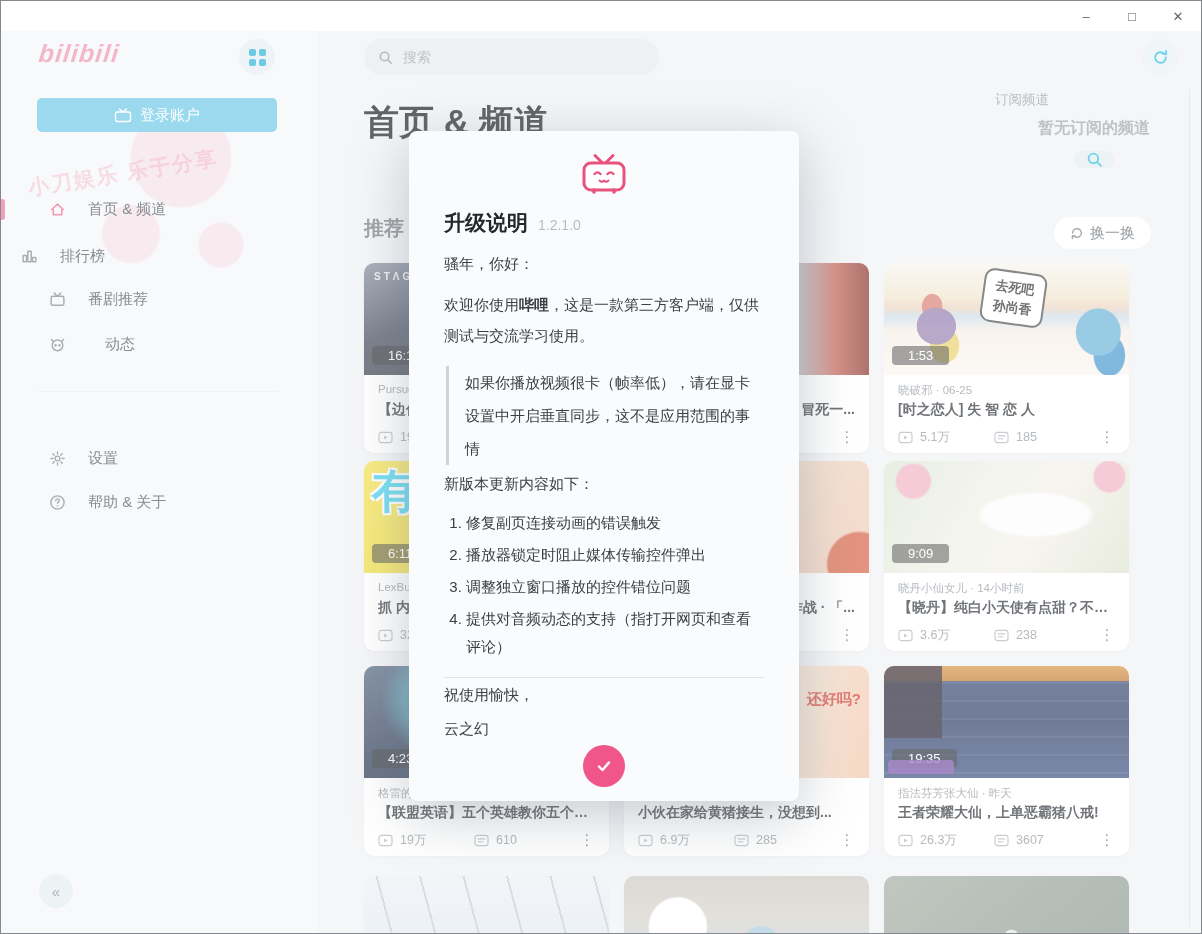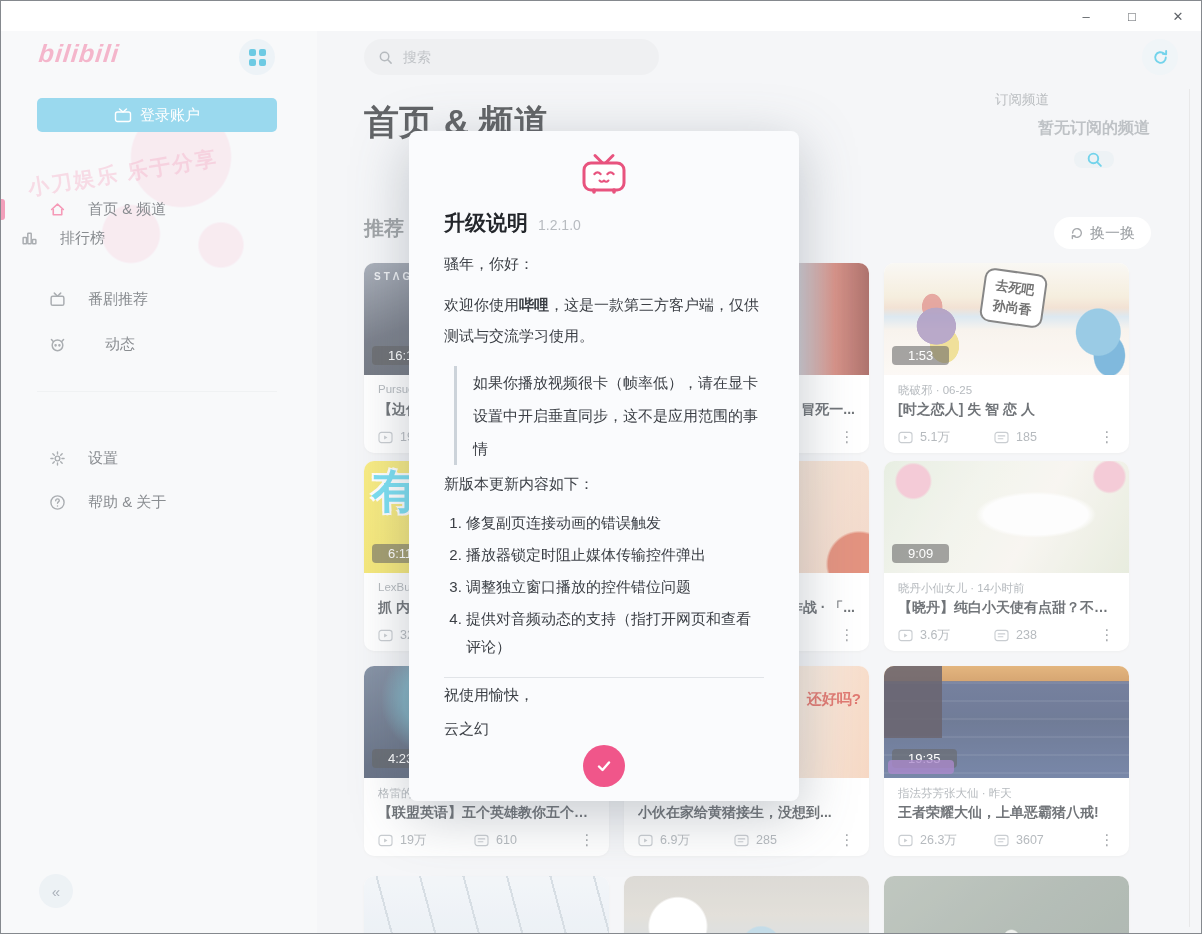--- a/index.html
+++ b/index.html
@@ -79,21 +79,21 @@
   
   .scrim{position:absolute;top:30px;left:0;right:0;bottom:0;background:rgba(255,255,255,.28);z-index:50;pointer-events:none;}
   .modal{position:absolute;left:408px;top:130px;width:390px;height:670px;background:#fafbfd;border-radius:8px;z-index:100;box-shadow:0 14px 56px rgba(90,100,115,.35);}
   .mbody{position:absolute;inset:0;padding:20px 35px 78px;overflow:hidden;font-size:15px;color:#3b3f45;box-sizing:border-box;}
   .mtv{display:block;margin:2px auto 0;}
   .mtitlerow{margin-top:14px;}
   .mtitle{display:inline;font-size:21px;font-weight:700;color:#23262b;}
   .mversion{font-size:14px;color:#b7bbc0;margin-left:10px;}
   .mgreet{margin-top:18px;}
   .mintro{margin-top:12px;line-height:31px;}
-  .mquote{margin-top:12px;margin-left:10px;padding-left:16px;border-left:3px solid #ccd3da;line-height:33px;}
+  .mquote{margin-top:12px;margin-left:2px;padding-left:16px;border-left:3px solid #ccd3da;line-height:33px;}
   .mlistintro{margin-top:10px;}
   .mol{margin:8px 0 16px;padding-left:22px;}
   .mol li{line-height:28px;margin-bottom:4px;}
   .mhr{margin-top:14px;border:0;border-top:1px solid #e1e4e8;}
   .mclosing{margin-top:8px;}
   .msig{margin-top:12px;}
   .mconfirm{position:absolute;left:50%;bottom:14px;transform:translateX(-50%);width:42px;height:42px;border-radius:50%;background:#f0568a;display:flex;align-items:center;justify-content:center;}
 </style>
 </head>
 <body>
@@ -133,21 +133,21 @@
     <div id="nav-items">
         <div class="navitem active" style="top: 163px;">
           <span class="nicon">
             <svg width="17" height="17" viewBox="0 0 16 16">
               <path d="M2.5 8 8 3l5.5 5" fill="none" stroke="currentColor" stroke-width="1.5" stroke-linecap="round" stroke-linejoin="round"></path>
               <path d="M4 7.5V13h8V7.5" fill="none" stroke="currentColor" stroke-width="1.5" stroke-linejoin="round"></path>
             </svg>
           </span>
           <span>首页 &amp; 频道</span>
         </div>
-        <div class="navitem" style="top: 192px; padding-left: 20px;">
+        <div class="navitem" style="top: 210px; padding-left: 20px;">
           <span class="nicon">
             <svg width="17" height="17" viewBox="0 0 16 16" fill="none" stroke="currentColor" stroke-width="1.4">
               <rect x="2" y="7" width="3.2" height="6" rx="0.6"></rect>
               <rect x="6.4" y="3" width="3.2" height="10" rx="0.6"></rect>
               <rect x="10.8" y="9" width="3.2" height="4" rx="0.6"></rect>
             </svg>
           </span>
           <span>排行榜</span>
         </div>
         <div class="navitem" style="top: 253px;">

